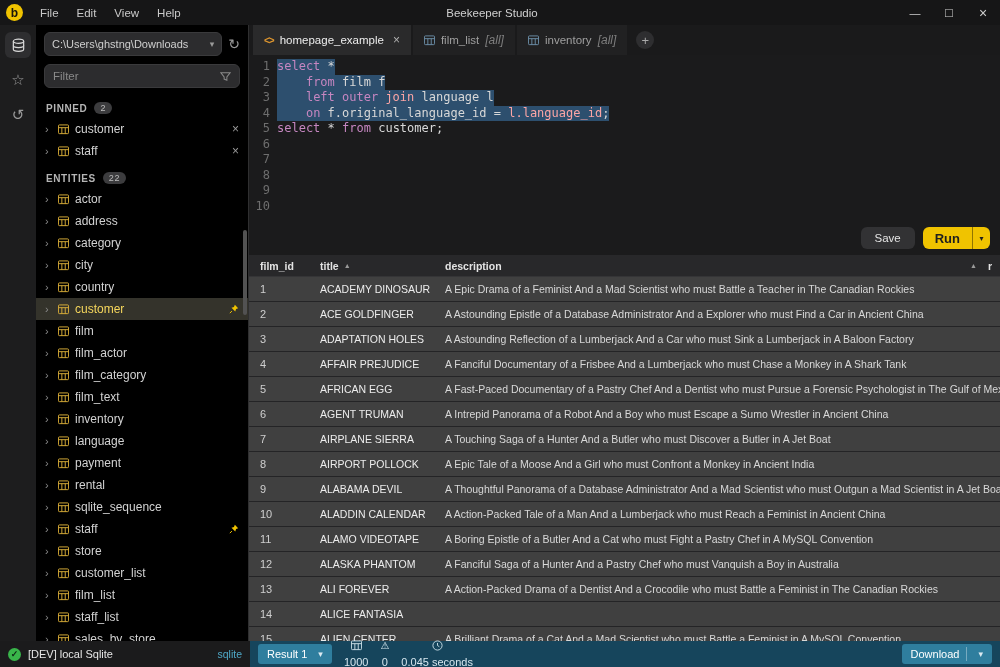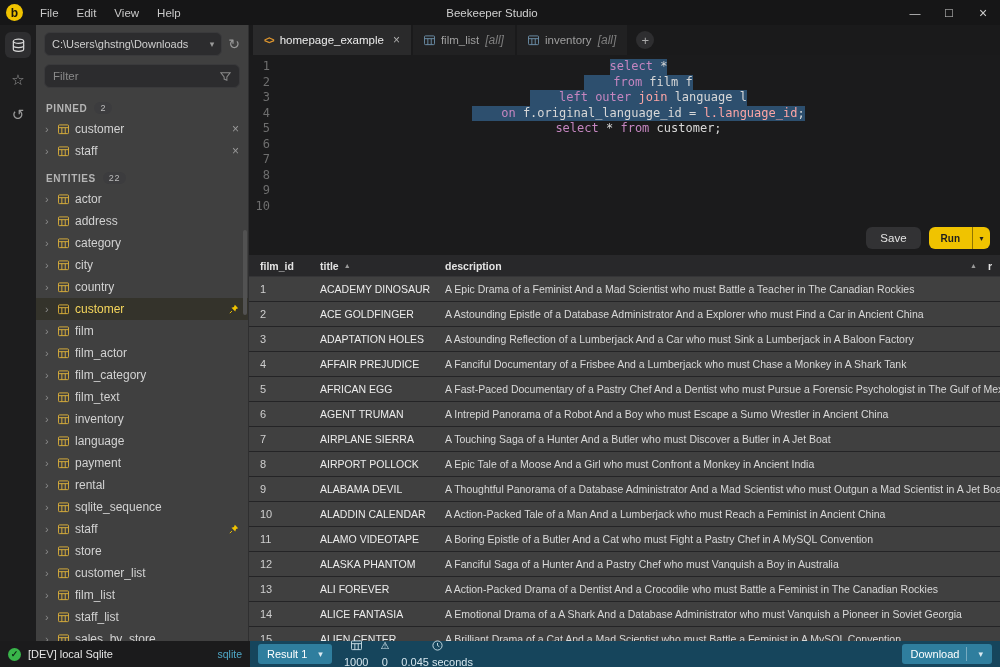--- a/index.html
+++ b/index.html
@@ -16,21 +16,21 @@
   .menu-item { color:#c9c9c9; font-size:11.5px; padding:0 9px; height:15px; display:flex; align-items:center; cursor:default; }
   .tb-title { position:absolute; left:0; right:16px; text-align:center; color:#d0d0d0; font-size:11.5px; pointer-events:none; }
   .win-controls { margin-left:auto; display:flex; z-index:2; }
   .win-btn { width:34px; height:25px; color:#cfcfcf; display:flex; align-items:center; justify-content:center; font-size:11px; }
   
   .body-row { display:flex; height:616px; }
   .rail { width:36px; background:#1d1d1e; display:flex; flex-direction:column; align-items:center; padding-top:7px; gap:9px; }
   .rail-btn { width:26px; height:26px; border-radius:6px; display:flex; align-items:center; justify-content:center; color:#9a9a9a; font-size:15px; }
   .rail-btn.active { background:#2e2e30; color:#e8e8e8; }
   
-  .sidebar { width:213px; background:#404040; border-right:1px solid #2f2f30; position:relative; overflow:hidden; }
+  .sidebar { width:213px; background:#000000; border-right:1px solid #2f2f30; position:relative; overflow:hidden; }
   .path-row { display:flex; align-items:center; gap:6px; margin:7px 8px 0 8px; }
   .path-box { flex:1; display:flex; align-items:center; background:#2c2c2e; border:1px solid #3a3a3c; border-radius:6px; height:24px; padding:0 7px; color:#cfcfcf; font-size:11px; min-width:0; }
   .path-text { flex:1; white-space:nowrap; overflow:hidden; text-overflow:ellipsis; }
   .caret { color:#9a9a9a; font-size:9px; margin-left:4px; }
   .refresh { color:#9a9a9a; font-size:14px; }
   .filter-row { margin:8px 8px 4px 8px; display:flex; align-items:center; background:#2c2c2e; border:1px solid #3a3a3c; border-radius:6px; height:24px; padding:0 8px; }
   .filter-input { flex:1; background:transparent; border:none; outline:none; color:#cccccc; font-size:11.5px; font-family:"Liberation Sans", sans-serif; }
   .filter-input::placeholder { color:#8a8a8a; }
   .section-header { display:flex; align-items:center; gap:7px; padding:10px 10px 4px 10px; color:#b5b5b5; font-size:10px; font-weight:bold; letter-spacing:.6px; }
   .count-badge { background:#3c3c3e; color:#bdbdbd; border-radius:8px; padding:1px 6px; font-size:9px; font-weight:normal; }
@@ -48,31 +48,31 @@
   .tabbar { height:30px; background:#1a1a1b; display:flex; align-items:center; padding-left:4px; flex:none; }
   .tab { display:flex; align-items:center; gap:6px; height:30px; padding:0 11px; font-size:11.5px; color:#9f9f9f; background:#212122; margin-right:2px; }
   .tab.active { background:#2a2a2b; color:#ededed; }
   .tab .meta { font-style:italic; color:#7e7e7e; font-size:12px; }
   .tab-close { color:#b0b0b0; margin-left:3px; font-size:12px; }
   .sql-glyph { color:#e0972f; font-weight:bold; font-size:10px; letter-spacing:-1px; }
   .tab-add { width:18px; height:18px; border-radius:50%; background:#2e2e30; color:#aaaaaa; display:flex; align-items:center; justify-content:center; font-size:13px; margin-left:7px; }
   
   .editor { height:166px; display:flex; font-family:"DejaVu Sans Mono", monospace; font-size:12px; line-height:15.5px; padding-top:4px; overflow:hidden; flex:none; }
   .gutter { width:28px; text-align:right; color:#6e6e6e; padding-right:7px; flex:none; }
-  .code { flex:1; white-space:pre; color:#d4d4d4; overflow:hidden;text-align:center; }
+  .code { flex:1; white-space:pre; color:#d4d4d4; overflow:hidden; }
   .line-content { display:inline-block; }
   .line-content.sel { background:#2d4f6e; }
   .tk-kw { color:#c586c0; }
   .tk-id { color:#fca5a5; }
   .tk-pl { color:#d8d8d8; }
   
   .actions { height:34px; display:flex; align-items:center; justify-content:flex-end; gap:8px; padding-right:10px; flex:none; }
   .btn-save { background:#323234; color:#e4e4e4; font-size:11.5px; height:22px; padding:0 14px; border-radius:6px; display:flex; align-items:center; }
   .btn-run { display:flex; height:22px; border-radius:6px; overflow:hidden; }
-  .btn-run-main { background:#f0c300; color:#1f1f1f; font-weight:bold; font-size:10px; padding:0 12px; display:flex; align-items:center; }
+  .btn-run-main { background:#f0c300; color:#1f1f1f; font-weight:bold; font-size:13px; padding:0 12px; display:flex; align-items:center; }
   .btn-run-caret { background:#f0c300; border-left:1px solid rgba(0,0,0,.4); width:18px; display:flex; align-items:center; justify-content:center; color:#1f1f1f; font-size:8px; }
   
   .table-wrap { flex:1; overflow:hidden; display:flex; flex-direction:column; background:#404040; }
   .thead { display:flex; height:22px; background:#28282a; border-bottom:1px solid #353537; align-items:center; font-size:10.5px; font-weight:bold; color:#e3e3e3; flex:none; }
   .th { padding:0 11px; display:flex; align-items:center; gap:5px; }
   .th-id { width:60px; flex:none; }
   .th-title { width:125px; flex:none; }
   .th-desc { flex:1; min-width:0; }
   .th-desc .sort { margin-left:auto; }
   .th-extra { width:12px; flex:none; padding:0; overflow:hidden; }
@@ -592,21 +592,20 @@
               <div class="td-desc">A Fanciful Saga of a Hunter And a Pastry Chef who must Vanquish a Boy in Australia</div>
             </div>
             <div class="trow">
               <div class="td-id">13</div>
               <div class="td-title">ALI FOREVER</div>
               <div class="td-desc">A Action-Packed Drama of a Dentist And a Crocodile who must Battle a Feminist in The Canadian Rockies</div>
             </div>
             <div class="trow">
               <div class="td-id">14</div>
               <div class="td-title">ALICE FANTASIA</div>
-              <div class="td-desc">A Emotional Drama of a A Shark And a Database Administrator who must Vanquish a Pioneer in Soviet Georgia</div>
             </div>
             <div class="trow">
               <div class="td-id">15</div>
               <div class="td-title">ALIEN CENTER</div>
               <div class="td-desc">A Brilliant Drama of a Cat And a Mad Scientist who must Battle a Feminist in A MySQL Convention</div>
             </div>
           </div>
       </div>
 
     </div>

